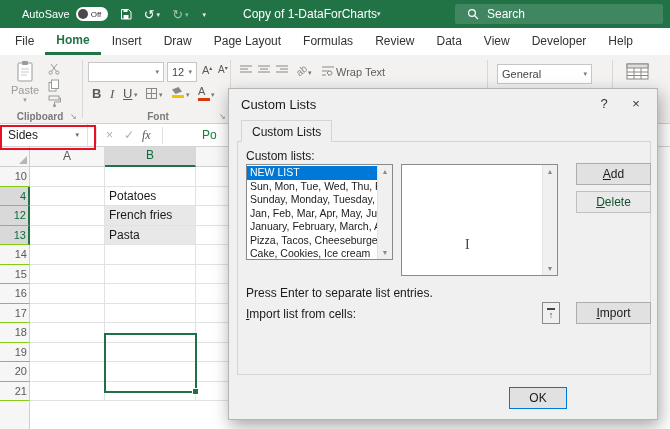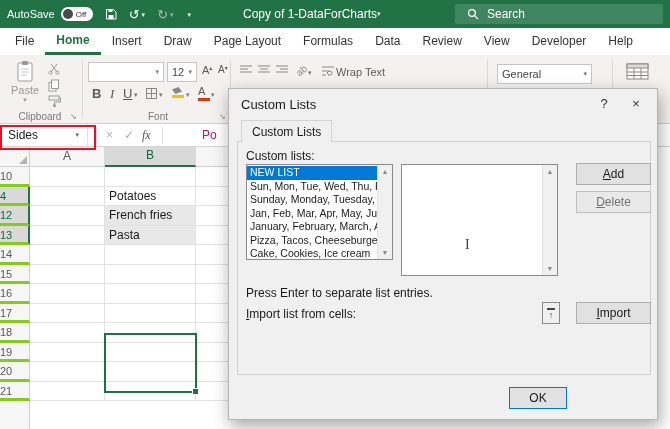--- a/index.html
+++ b/index.html
@@ -3,70 +3,70 @@
 <meta charset="utf-8">
 <style>
   * { margin:0; padding:0; box-sizing:border-box; }
   html,body { background:#888; }
   .screen {
     position:relative; width:670px; height:429px; overflow:hidden;
     font-family:"Liberation Sans", sans-serif; background:#fff;
   }
   
   .titlebar { position:absolute; left:0; top:0; width:670px; height:28px; background:#217346; display:flex; align-items:center; color:#fff; }
-  .autosave { display:flex; align-items:center; gap:6px; margin-left:7px; font-size:11px; }
+  .autosave { display:flex; align-items:center; gap:6px; margin-left:22px; font-size:11px; }
   .toggle { position:relative; width:32px; height:14px; background:#fff; border-radius:7px; display:flex; align-items:center; }
   .knob { width:10px; height:10px; border-radius:50%; background:#4a4a4a; margin-left:2px; }
   .toggle .off { font-size:8px; color:#333; margin-left:3px; }
   .tb-icon { display:flex; align-items:center; margin-left:12px; font-size:13px; line-height:1; cursor:default; }
   .tb-icon .caret { font-size:7px; margin-left:2px; opacity:.9; }
   .tb-icon.dim { opacity:.55; }
   .doc-title { position:absolute; left:243px; top:0; height:28px; line-height:28px; font-size:12px; display:flex; align-items:center; }
   .doc-title .caret { font-size:7px; opacity:.85; }
   .searchbox { position:absolute; left:455px; top:4px; width:208px; height:20px; background:rgba(255,255,255,.14); border-radius:2px; display:flex; align-items:center; gap:8px; padding-left:12px; font-size:12px; color:#fff; }
   
   .menubar { position:absolute; left:0; top:28px; width:670px; height:27px; background:#fff; display:flex; align-items:stretch; padding-left:4px; }
   .mtab { padding:0 11px; font-size:12px; line-height:26px; color:#333; cursor:default; }
   .mtab.active { color:#217346; border-bottom:3px solid #217346; line-height:24px; font-weight:bold; }
   
   .ribbon { position:absolute; left:0; top:55px; width:670px; height:69px; background:#f3f2f1; border-bottom:1px solid #d1d1d1; font-size:11px; color:#616161; }
   .rb { position:absolute; }
   .vdiv { position:absolute; top:5px; width:1px; height:58px; background:#d8d8d8; }
-  .grp-label { position:absolute; top:56px; font-size:10px; color:#7a7a7a; text-align:center; }
+  .grp-label { position:absolute; top:56px; font-size:10px; color:#7a7a7a; text-align:center;font-weight:bold; }
   .launcher { position:absolute; top:57px; font-size:8px; color:#8a8886; }
   .combo { background:#fff; border:1px solid #c8c6c4; height:20px; display:flex; align-items:center; padding:0 4px; color:#444; }
   .combo .caret { margin-left:auto; font-size:7px; color:#777; }
   .dimtxt { color:#9a9a9a; }
   .bih { font-size:13px; color:#5a5a5a; }
   .icon-borders { width:11px; height:11px; border:1px solid #8a8886; position:relative; display:inline-block; }
   .icon-borders:before { content:""; position:absolute; left:4px; top:0; width:1px; height:9px; background:#8a8886; }
   .icon-borders:after { content:""; position:absolute; left:0; top:4px; width:9px; height:1px; background:#8a8886; }
   .icon-fill { width:10px; height:7px; background:#8a8886; clip-path:polygon(0 35%,65% 0,100% 65%,35% 100%); display:block; }
   .cbar { display:block; width:12px; height:3px; margin-top:1px; }
   .abrot { display:inline-block; transform:rotate(-40deg); font-size:10px; color:#8a8886; }
   
   .frow { position:absolute; left:0; top:124px; width:670px; height:23px; background:#fff; border-bottom:1px solid #d4d4d4; }
   .namebox { position:absolute; left:0; top:0; width:88px; height:22px; border-right:1px solid #e1e1e1; display:flex; align-items:center; font-size:12px; color:#222; padding-left:8px; }
   .namebox .caret { position:absolute; right:8px; font-size:7px; color:#666; }
   .annot { position:absolute; left:0; top:125px; width:96px; height:25px; border:2px solid #e81123; z-index:20; pointer-events:none; }
   .fdiv { position:absolute; top:3px; width:1px; height:17px; background:#e1e1e1; }
   .fbtn { position:absolute; top:0; height:22px; line-height:22px; font-size:12px; color:#b0b0b0; }
   .fx { color:#555; font-style:italic; font-family:"Liberation Serif", serif; }
-  .ftext { position:absolute; left:202px; top:0; height:22px; line-height:22px; font-size:12px; color:#be185d; }
+  .ftext { position:absolute; left:202px; top:0; height:22px; line-height:22px; font-size:12px; color:#15803d; }
   
   .grid { position:absolute; left:0; top:147px; width:670px; height:282px; background:#fff; }
   .corner { position:absolute; left:0; top:0; width:30px; height:20px; background:#f6f6f6; border-right:1px solid #cfcfcf; border-bottom:1px solid #cfcfcf; }
   .corner:after { content:""; position:absolute; right:2px; bottom:2px; width:0; height:0; border-left:8px solid transparent; border-bottom:8px solid #b5b5b5; }
   .colheads { position:absolute; left:30px; top:0; height:20px; display:flex; }
   .colh { height:20px; line-height:19px; text-align:center; font-size:12px; color:#595959; background:#f6f6f6; border-right:1px solid #d8d8d8; border-bottom:1px solid #cfcfcf; }
   .colh0 { width:75px; } .colh1 { width:91px; } .colh2 { width:90px; }
   .colh.sel { background:#d9d9d9; color:#0f6b3c; border-bottom:2px solid #217346; line-height:17px; }
   .gbody { position:absolute; left:0; top:20px; }
   .grow { display:flex; height:19.5px; }
-  .rowh { width:30px; font-size:11px; color:#595959; background:#f6f6f6; border-right:1px solid #cfcfcf; border-bottom:3px solid #84cc16; text-align:right; padding-right:22px; line-height:19px; }
+  .rowh { width:30px; font-size:11px; color:#595959; background:#f6f6f6; border-right:1px solid #cfcfcf; border-bottom:1px solid #84cc16; text-align:right; padding-right:2px; line-height:19px; }
   .rowh.sel { background:#d9d9d9; color:#0f6b3c; border-right:2px solid #217346; }
   .cell { border-right:1px solid #e2e2e2; border-bottom:1px solid #e2e2e2; font-size:12px; color:#1a1a1a; padding-left:4px; line-height:19px; white-space:nowrap; overflow:hidden; }
   .cell.c0 { width:75px; } .cell.c1 { width:91px; } .cell.c2 { width:90px; }
   .cell.insel { background:#e8e8e8; }
   .cell.activecell { background:#fff; }
   .hdr-strip { position:absolute; left:0; top:254px; width:30px; height:28px; background:#f6f6f6; border-right:1px solid #cfcfcf; }
   .selbox { position:absolute; left:104px; top:186px; width:93px; height:60px; border:2px solid #1e7145; z-index:5; pointer-events:none; }
   .fillhandle { position:absolute; left:192px; top:241px; width:7px; height:7px; background:#1e7145; border:1px solid #fff; z-index:6; }
   
   .dialog { position:absolute; left:228px; top:88px; width:430px; height:332px; background:#f0f0f0; border:1px solid #b5b5b5; box-shadow:2px 6px 16px rgba(0,0,0,.35); z-index:30; font-size:12px; color:#1a1a1a; }
@@ -78,21 +78,21 @@
   .dlg-label { position:absolute; }
   .listbox { position:absolute; left:17px; top:75px; width:147px; height:96px; background:#fff; border:1px solid #8a8a8a; overflow:hidden; }
   .entriesbox { position:absolute; left:172px; top:75px; width:157px; height:112px; background:#fff; border:1px solid #8a8a8a; overflow:hidden; }
   .sb { position:absolute; right:0; top:0; bottom:0; width:15px; background:#f0f0f0; border-left:1px solid #e2e2e2; }
   .sb .up, .sb .dn { position:absolute; left:0; width:14px; text-align:center; font-size:7px; color:#8a8a8a; }
   .sb .up { top:3px; } .sb .dn { bottom:3px; }
   .litems { position:absolute; left:0; top:1px; right:15px; }
   .litem { font-size:10.5px; line-height:13.5px; padding:0 3px; white-space:nowrap; overflow:hidden; }
   .litem.sel { background:#0078d7; color:#fff; }
   .dlg-btn { position:absolute; width:75px; height:22px; background:#e1e1e1; border:1px solid #adadad; text-align:center; line-height:20px; font-size:12px; color:#1a1a1a; }
-  .dlg-btn.disabled { color:#737373; border-color:#bfbfbf; background:#e9e9e9; }
+  .dlg-btn.disabled { color:#14532d; border-color:#bfbfbf; background:#e9e9e9; }
   .dlg-btn.default { border:1px solid #0078d7; }
   .ak { text-decoration:underline; }
   .imp-input { position:absolute; left:172px; top:213px; width:141px; height:22px; border:1px solid #8a8a8a; background:#fff; font-size:12px; padding:0 4px; font-family:"Liberation Sans", sans-serif; color:#1a1a1a; }
   .picker { position:absolute; left:313px; top:213px; width:18px; height:22px; border:1px solid #8a8a8a; background:#f0f0f0; display:flex; flex-direction:column; align-items:center; justify-content:center; }
   .picker .bar { width:8px; height:2px; background:#444; margin-bottom:1px; }
   .picker .arr { font-size:9px; line-height:8px; color:#444; }
   .ibeam { position:absolute; left:236px; top:148px; font-family:"Liberation Serif", serif; font-size:14px; color:#444; z-index:3; }
 </style>
 </head>
 <body>
@@ -139,22 +139,22 @@
   </div>
 
   <div class="menubar">
     <div style="display:flex;">
         <div class="mtab">File</div>
         <div class="mtab active">Home</div>
         <div class="mtab">Insert</div>
         <div class="mtab">Draw</div>
         <div class="mtab">Page Layout</div>
         <div class="mtab">Formulas</div>
+        <div class="mtab">Review</div>
         <div class="mtab">Data</div>
-        <div class="mtab">Review</div>
         <div class="mtab">View</div>
         <div class="mtab">Developer</div>
         <div class="mtab">Help</div>
       </div>
   </div>
 
   <div class="ribbon">
     
     <div class="rb" style="left:8px; top:5px; width:34px; text-align:center;">
       <svg width="18" height="22" viewBox="0 0 18 22">

